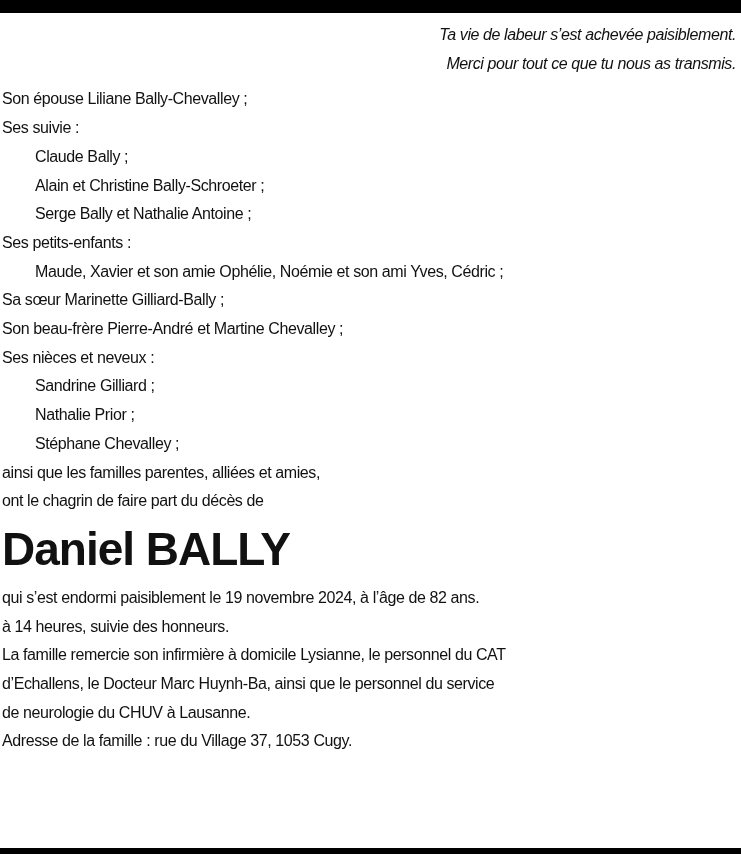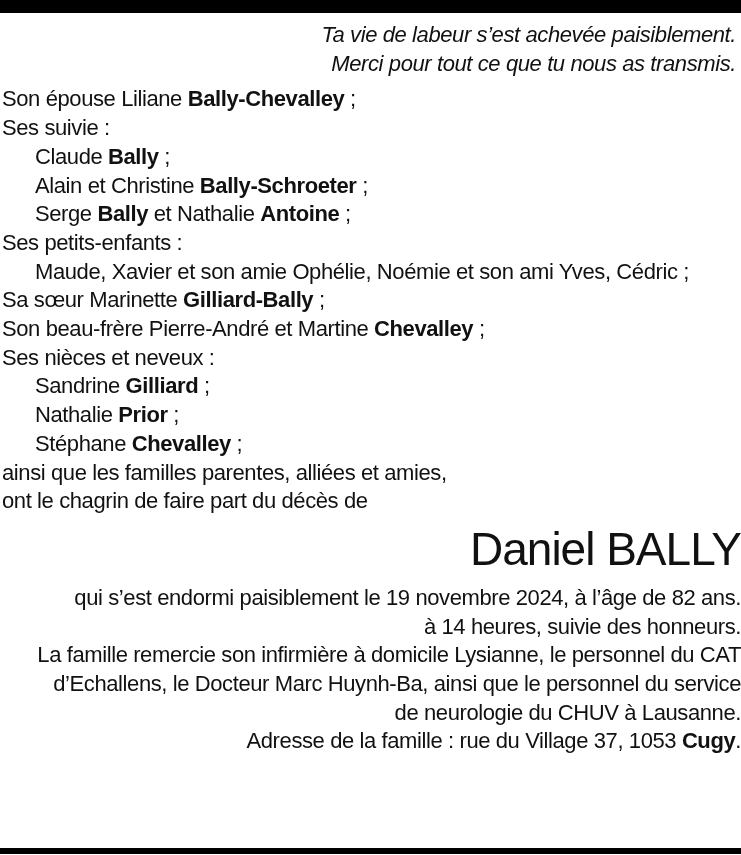--- a/index.html
+++ b/index.html
@@ -21,46 +21,46 @@
     position: absolute;
     left: 0;
     bottom: 1px;
     height: 6px;
   }
   .content {
     padding: 0 0 0 2px;
     overflow: hidden;
   }
   .line {
-    font-size: 22px;
+    font-size: 16px;
     line-height: 28.7px;
     letter-spacing: -0.4px;
     white-space: nowrap;
   }
-  .b { font-weight: 700; }
+  .b { font-weight: 400; }
   .epigraph {
     margin-top: 8px;
     text-align: right;
     padding-right: 5px;
     font-style: italic;
   }
   .epigraph .line { font-style: italic; }
   .family { margin-top: 7px; }
   .indent { padding-left: 33px; }
   .deceased-name {
-    text-align: right;
-    font-weight: 400;
+    text-align: left;
+    font-weight: 700;
     font-size: 46px;
     line-height: 46px;
     letter-spacing: -1px;
     margin-top: 10px;
     margin-bottom: 11px;
     white-space: nowrap;
   }
-  .details { margin-top: 12px; text-align: right; }
+  .details { margin-top: 12px; }
 </style>
 </head>
 <body>
 
 <div class="bar bar-top"></div>
 
 <div class="content">
 
   <div class="epigraph">
     <div class="line">Ta vie de labeur s’est achevée paisiblement.</div>

